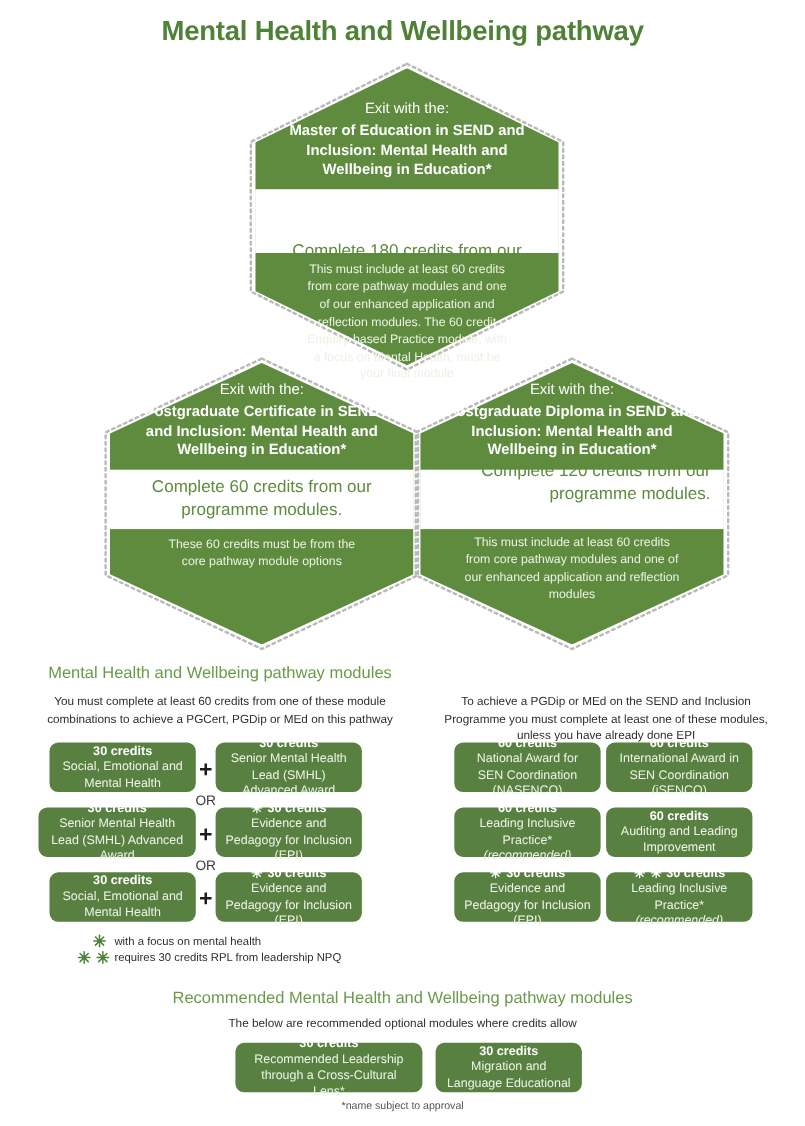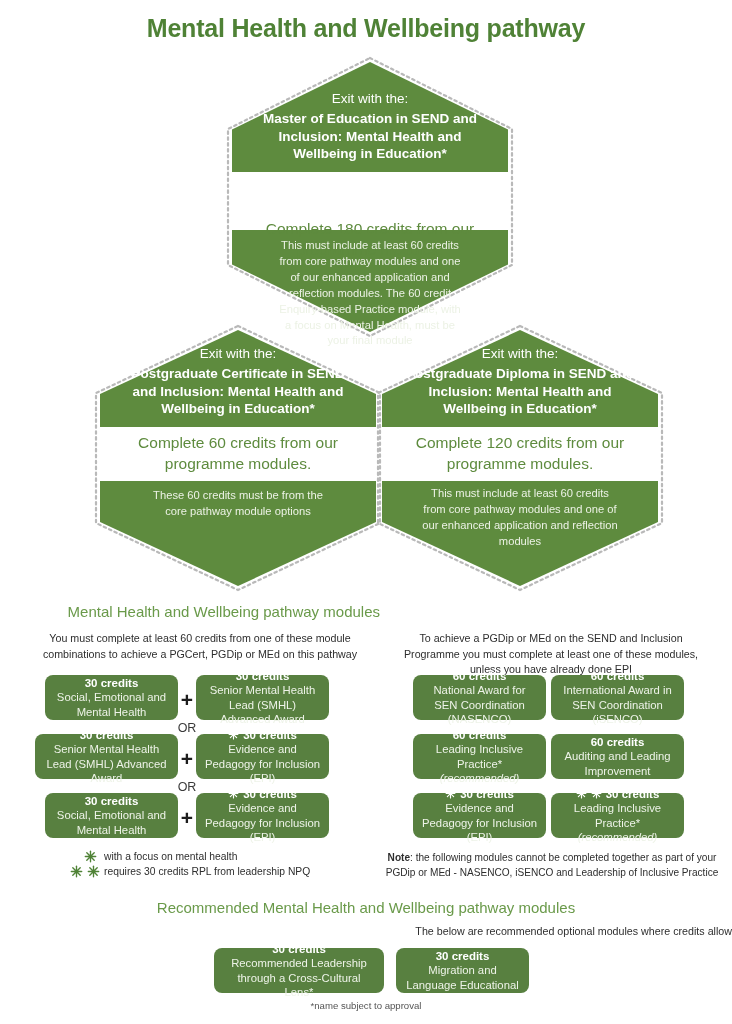--- a/index.html
+++ b/index.html
@@ -68,21 +68,21 @@
   #hex-pgcert{left:100px;top:330px;width:276px;height:256px;}
   #hex-pgcert .hex-stripe{top:97px;height:54px;}
   #hex-pgcert .hex-exit{top:15px;padding:0 22px;box-sizing:border-box;}
   #hex-pgcert .hex-mid{top:103px;padding:0 22px;box-sizing:border-box;}
   #hex-pgcert .hex-bot{top:158px;padding:0 48px;box-sizing:border-box;}
 
   
   #hex-pgdip{left:382px;top:330px;width:276px;height:256px;}
   #hex-pgdip .hex-stripe{top:97px;height:54px;}
   #hex-pgdip .hex-exit{top:15px;padding:0 22px;box-sizing:border-box;}
-  #hex-pgdip .hex-mid{top:103px;padding:0 22px;box-sizing:border-box;}
+  #hex-pgdip .hex-mid{top:89px;padding:0 12px;box-sizing:border-box;text-align:right;}
   #hex-pgdip .hex-bot{top:156px;padding:0 38px;box-sizing:border-box;}
 
   
   .sec-head{
     position:absolute;text-align:center;
     color:#6a9a4a;font-size:15px;font-weight:normal;
   }
   .sec-sub{
     position:absolute;text-align:center;
     color:#2e2e2e;font-size:10.7px;line-height:1.45;
@@ -177,21 +177,21 @@
     <div class="hex-content">
       <div class="hex-exit">
         <span class="lead">Exit with the:</span>
         <span class="award">Postgraduate Diploma in SEND and Inclusion: Mental Health and Wellbeing in Education*</span>
       </div>
       <div class="hex-mid">Complete 120 credits from our programme modules.</div>
       <div class="hex-bot">This must include at least 60 credits from core pathway modules and one of our enhanced application and reflection modules</div>
     </div>
   </div>
 
-  <div class="sec-head" style="left:20px;top:603px;width:360px;text-align:right;">Mental Health and Wellbeing pathway modules</div>
+  <div class="sec-head" style="left:20px;top:603px;width:360px;">Mental Health and Wellbeing pathway modules</div>
   <div class="sec-sub" style="left:24px;top:631px;width:352px;">You must complete at least 60 credits from one of these module combinations to achieve a PGCert, PGDip or MEd on this pathway</div>
 
   <div class="mbox" style="left:45px;top:675px;width:133px;height:45px;">
     <span class="credits">30 credits</span>
     <span class="mname">Social, Emotional and Mental Health</span>
   </div>
   <div class="plus" style="left:178px;top:689px;width:18px;">+</div>
   <div class="mbox" style="left:196px;top:675px;width:133px;height:45px;">
     <span class="credits">30 credits</span>
     <span class="mname">Senior Mental Health Lead (SMHL) Advanced Award</span>
@@ -329,26 +329,23 @@
           <line x1="4.3" y1="4.3" x2="15.7" y2="15.7"></line>
             <line x1="15.7" y1="4.3" x2="4.3" y2="15.7"></line>
         </g>
         <circle cx="10" cy="10" r="3.2" fill="#ffffff"></circle>
       </svg>
       <span class="credits">30 credits</span>
     </span>
     <span class="mname"><span>Leading Inclusive Practice*</span><i>(recommended)</i></span>
   </div>
 
-  <div class="note" style="left:378px;top:851px;width:348px;">
-    <b>Note</b><span>: the following modules cannot be completed together as part of your PGDip or MEd - NASENCO, iSENCO and Leadership of Inclusive Practice</span>
-  </div>
 
   <div class="sec-head" style="left:0px;top:899px;width:732px;">Recommended Mental Health and Wellbeing pathway modules</div>
-  <div class="sec-sub" style="left:0px;top:924px;width:732px;text-align:right;">The below are recommended optional modules where credits allow</div>
+  <div class="sec-sub" style="left:0px;top:924px;width:732px;">The below are recommended optional modules where credits allow</div>
 
   <div class="mbox" style="left:214px;top:948px;width:170px;height:45px;">
     <span class="credits">30 credits</span>
     <span class="mname">Recommended Leadership through a Cross-Cultural Lens*</span>
   </div>
   <div class="mbox" style="left:396px;top:948px;width:133px;height:45px;">
     <span class="credits">30 credits</span>
     <span class="mname">Migration and Language Educational</span>
   </div>
 

